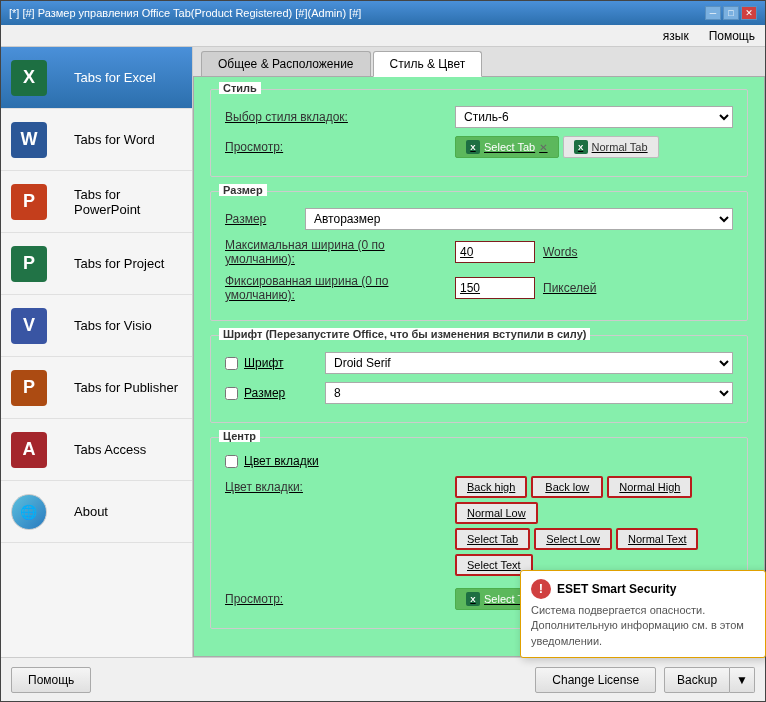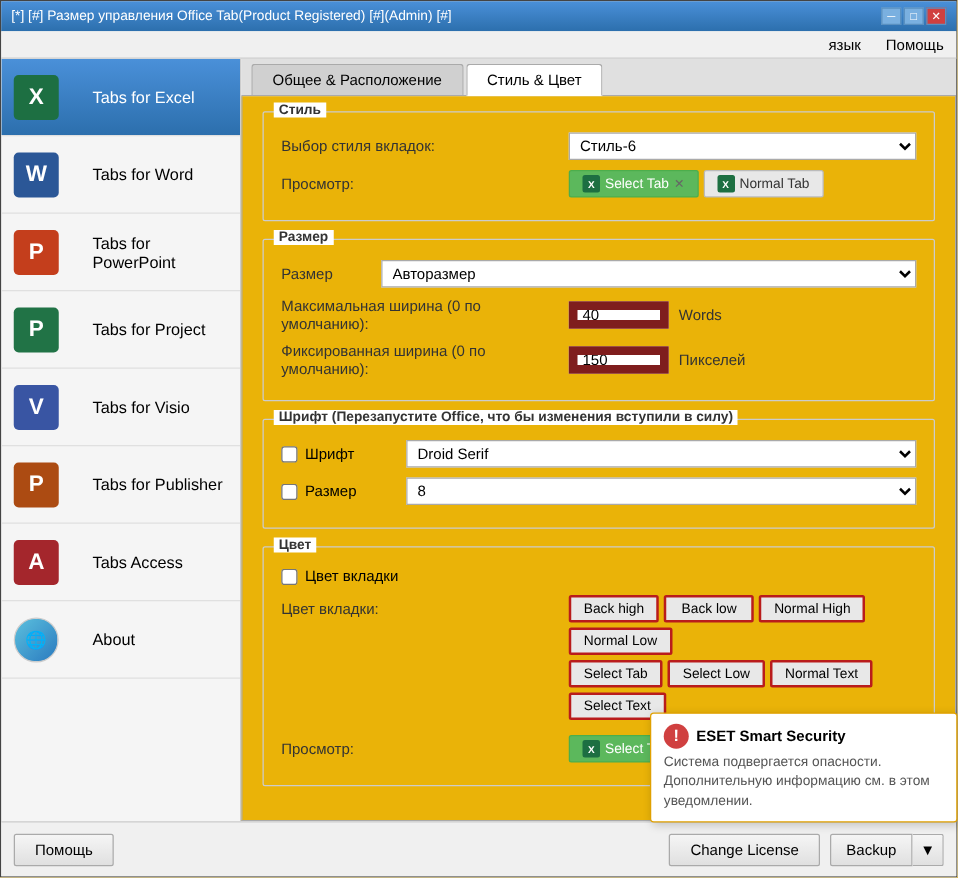--- a/index.html
+++ b/index.html
@@ -159,25 +159,26 @@
     .tab.active {
       background: white;
       border-bottom: 1px solid white;
       margin-bottom: -1px;
       z-index: 1;
     }
 
     
     .panel {
       flex: 1;
-      background: #eab308;
+      background: #86efac;
       padding: 12px 16px;
       overflow-y: auto;
       border: 1px solid #aaa;
       border-top: none;
+      text-decoration: underline;
     }
     .section-border {
       border: 1px solid #ccc;
       border-radius: 2px;
       padding: 10px 14px;
       margin-bottom: 14px;
       position: relative;
     }
     .section-border-title {
       position: absolute;
@@ -216,21 +217,21 @@
       padding: 2px 4px;
       border: 1px solid #aaa;
       background: white;
       font-size: 12px;
       height: 22px;
     }
 
     input[type="text"] {
       width: 80px;
       padding: 2px 4px;
-      border: 7px solid #7f1d1d;
+      border: 1px solid #7f1d1d;
       font-size: 12px;
       height: 22px;
     }
 
     input[type="checkbox"] {
       margin-right: 6px;
     }
 
     .unit-label {
       margin-left: 8px;
@@ -559,21 +560,21 @@
                   <option>10</option>
                   <option>11</option>
                   <option>12</option>
                 </select>
               </div>
             </div>
           </div>
         </div>
 
         <div class="section-border">
-          <span class="section-border-title">Цвет</span>
+          <span class="section-border-title">Центр</span>
           <div style="padding-top:6px;">
             <div class="checkbox-row">
               <input type="checkbox" style="">
               <span>Цвет вкладки</span>
             </div>
             <div class="form-row" style="align-items:flex-start; flex-direction:column;">
               <div style="display:flex; align-items:flex-start; width:100%;">
                 <span class="form-label" style="padding-top:4px;">Цвет вкладки:</span>
                 <div>
                   <div class="color-buttons-row">

